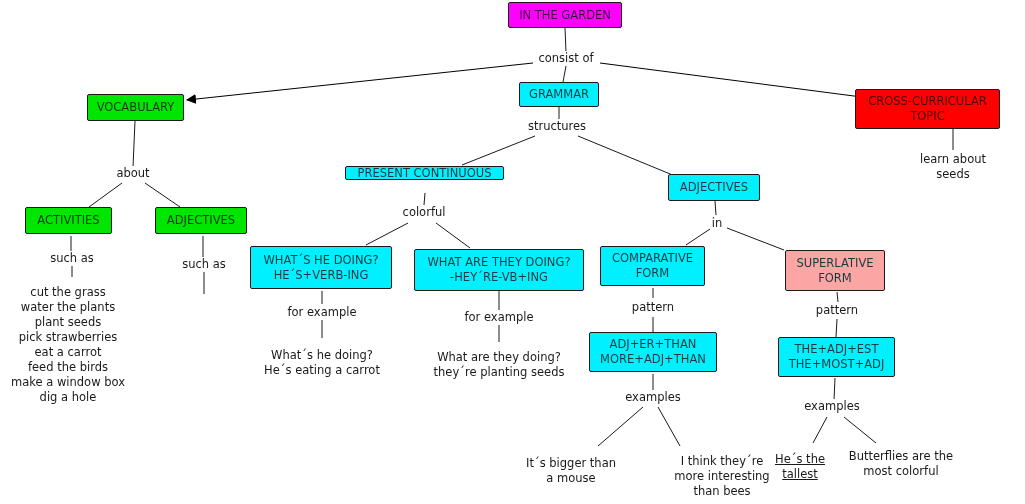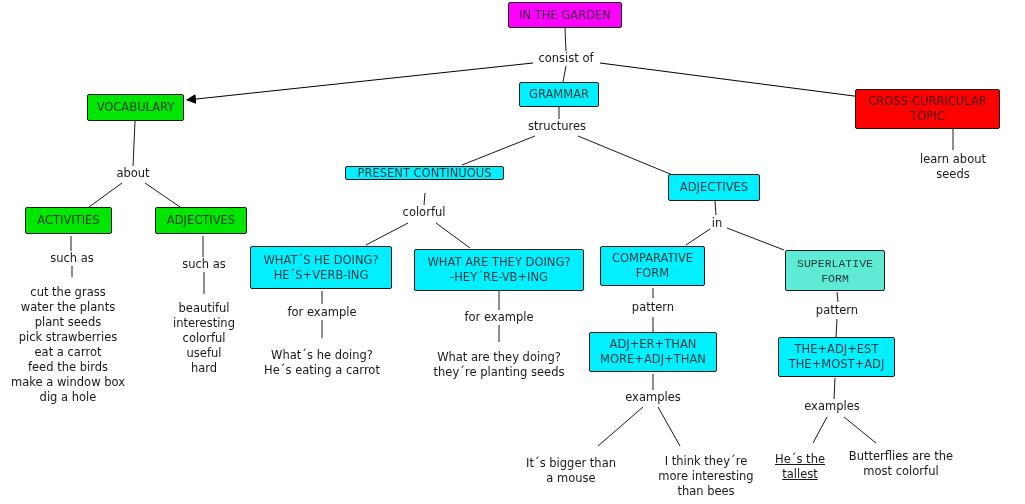--- a/index.html
+++ b/index.html
@@ -77,21 +77,21 @@
   <div class="node" style="left:25px;top:207px;width:87px;height:27px;background:#00e600;color:#0a3a0a;">ACTIVITIES</div>
   <div class="node" style="left:155px;top:207px;width:92px;height:27px;background:#00e600;color:#0a3a0a;">ADJECTIVES</div>
   <div class="node" style="left:345px;top:166px;width:159px;height:14px;background:#00f0ff;">PRESENT CONTINUOUS</div>
   <div class="node" style="left:668px;top:174px;width:92px;height:27px;background:#00f0ff;">ADJECTIVES</div>
   <div class="node" style="left:250px;top:246px;width:142px;height:43px;background:#00f0ff;">WHAT´S HE DOING?
 HE´S+VERB-ING</div>
   <div class="node" style="left:414px;top:249px;width:170px;height:42px;background:#00f0ff;">WHAT ARE THEY DOING?
 -HEY´RE-VB+ING</div>
   <div class="node" style="left:600px;top:246px;width:105px;height:40px;background:#00f0ff;">COMPARATIVE
 FORM</div>
-  <div class="node" style="left:785px;top:250px;width:100px;height:41px;background:#5eead4;font-family:Liberation Mono, monospace;">SUPERLATIVE
+  <div class="node" style="left:785px;top:250px;width:100px;height:41px;background:#fca5a5;">SUPERLATIVE
 FORM</div>
   <div class="node" style="left:589px;top:332px;width:128px;height:40px;background:#00f0ff;">ADJ+ER+THAN
 MORE+ADJ+THAN</div>
   <div class="node" style="left:778px;top:337px;width:117px;height:40px;background:#00f0ff;">THE+ADJ+EST
 THE+MOST+ADJ</div>
 
   <div class="label" style="left:566px;top:51px;text-align:center;">consist of</div>
   <div class="label" style="left:133px;top:166px;">about</div>
   <div class="label" style="left:72px;top:251px;">such as</div>
   <div class="label" style="left:204px;top:257px;">such as</div>
@@ -106,32 +106,27 @@
   <div class="label" style="left:832px;top:399px;">examples</div>
 
   <div class="label" style="left:68px;top:285px;">cut the grass
 water the plants
 plant seeds
 pick strawberries
 eat a carrot
 feed the birds
 make a window box
 dig a hole</div>
-  <div class="label" style="left:204px;top:301px;">beautiful
-interesting
-colorful
-useful
-hard</div>
   <div class="label" style="left:322px;top:348px;">What´s he doing?
 He´s eating a carrot</div>
   <div class="label" style="left:499px;top:350px;">What are they doing?
 they´re planting seeds</div>
   <div class="label" style="left:571px;top:456px;">It´s bigger than
 a mouse</div>
-  <div class="label" style="left:706px;top:454px;">I think they´re
+  <div class="label" style="left:722px;top:454px;">I think they´re
 more interesting
 than bees</div>
   <div class="label" style="left:800px;top:452px;text-decoration:underline;">He´s the
 tallest</div>
   <div class="label" style="left:901px;top:449px;">Butterflies are the
 most colorful</div>
   <div class="label" style="left:953px;top:152px;">learn about seeds</div>
 </div>
 
 </body></html>

